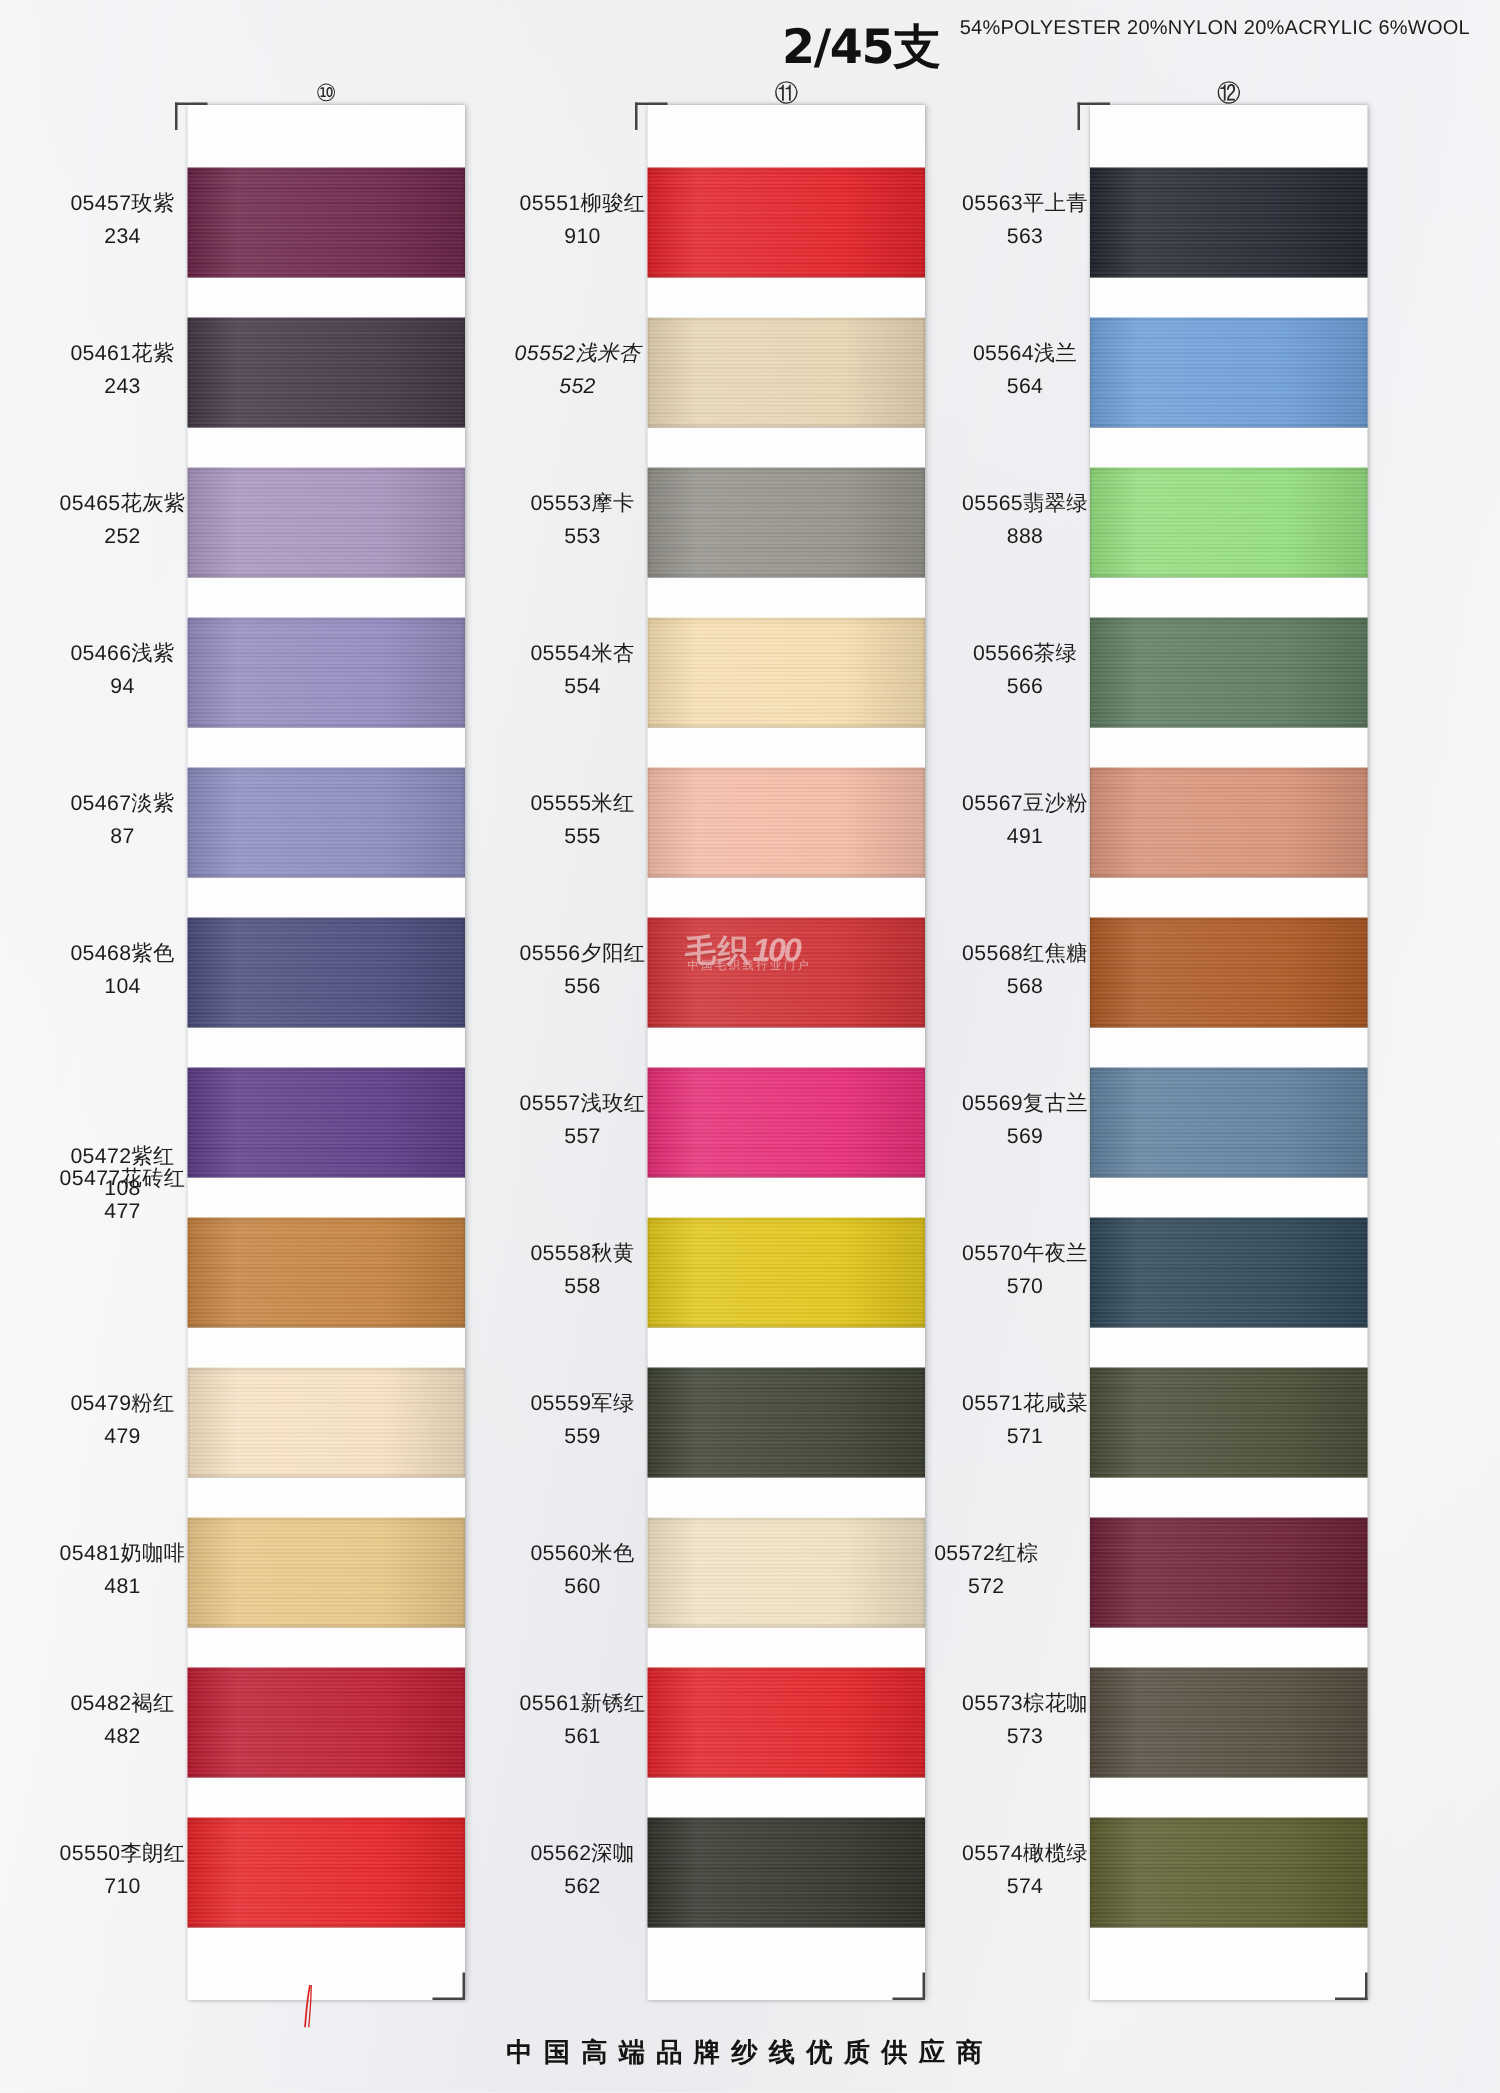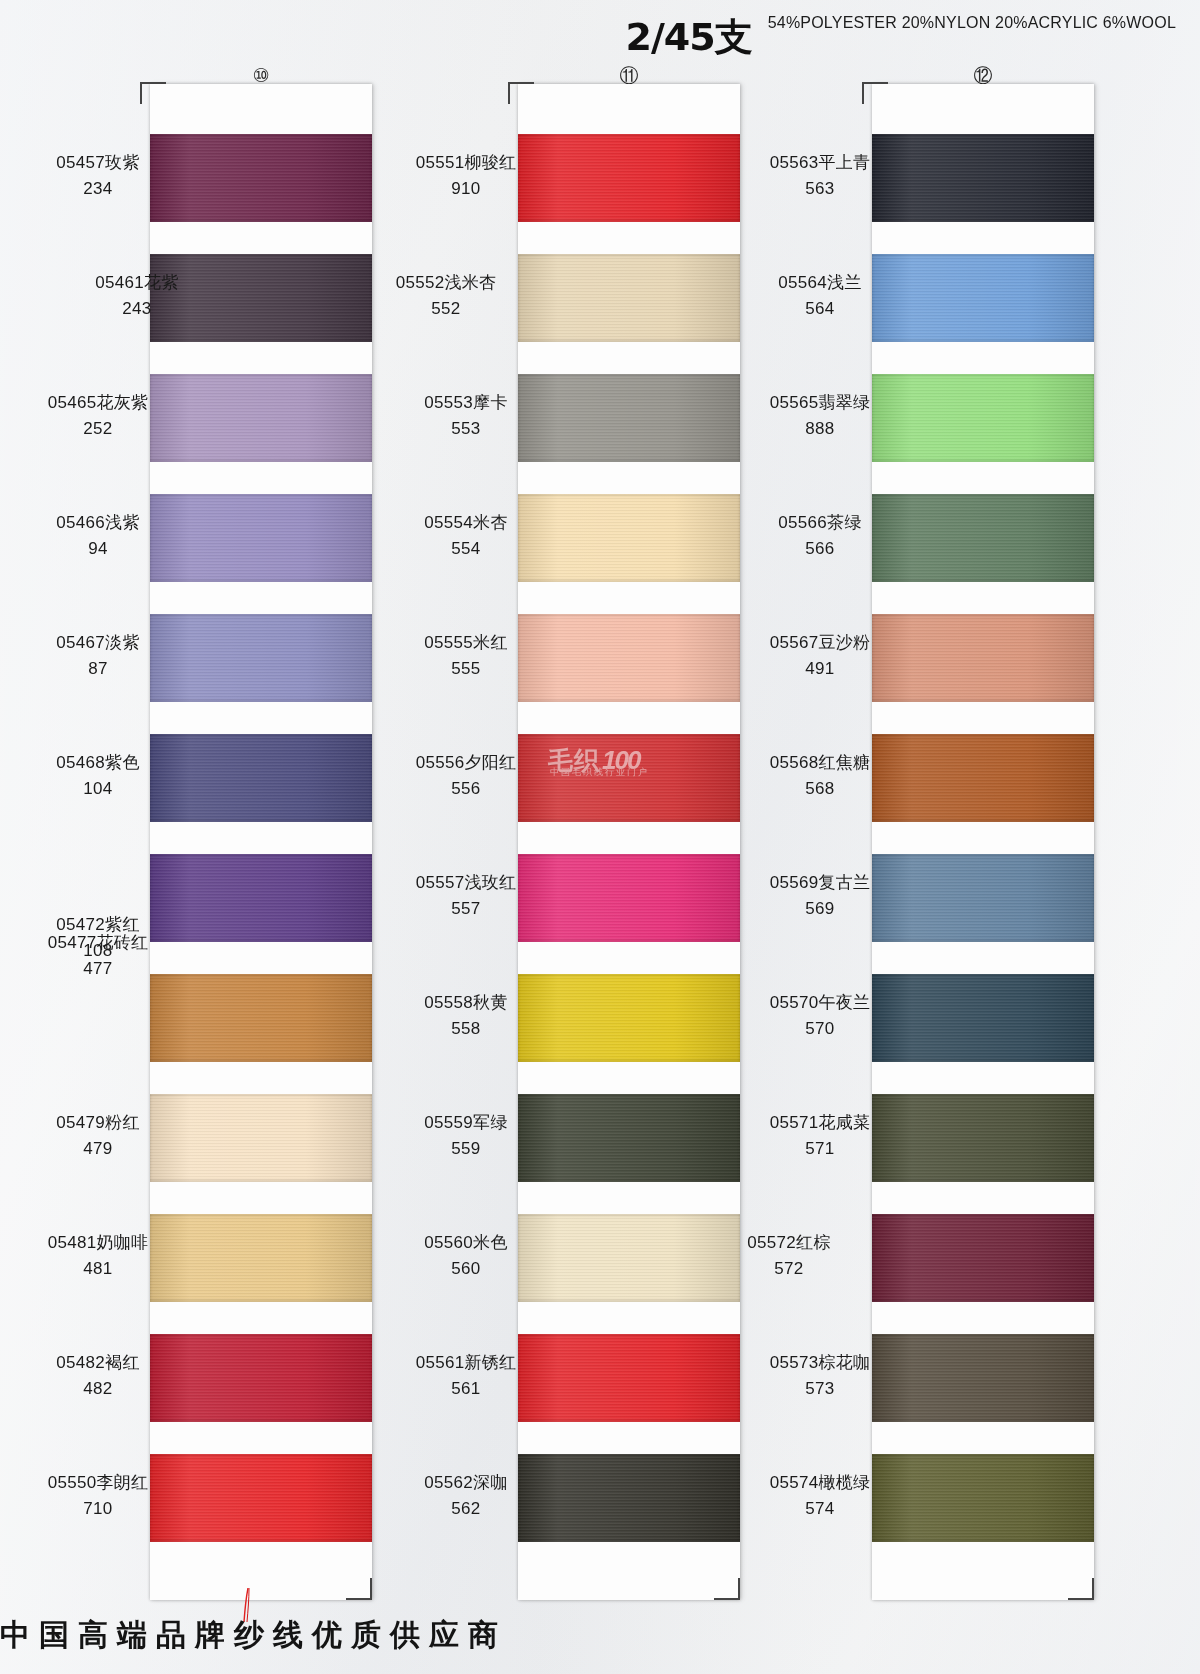--- a/index.html
+++ b/index.html
@@ -114,22 +114,22 @@
     color:#fafafa;letter-spacing:-2px;
   }
   .wm-sub{
     position:absolute;left:2px;top:31px;
     font-size:9px;color:#f0eaea;letter-spacing:2px;white-space:nowrap;
   }
 
   
   .tagline{
     position:absolute;left:0;right:0;bottom:18px;
-    text-align:left;
-    font-size:30px;font-weight:600;letter-spacing:9px;
+    text-align:center;
+    font-size:21px;font-weight:600;letter-spacing:9px;
     color:#141414;
   }
   .red-thread{
     position:absolute;left:243px;bottom:52px;
     width:10px;height:34px;
   }
 </style>
 </head>
 <body>
 
@@ -163,21 +163,21 @@
       <i class="v" style="left: 0px; top: 0px;"></i>
     </div>
     <div class="bracket" style="left: 346px; top: 1578px;">
       <i class="h" style="bottom: 0px; right: 0px;"></i>
       <i class="v" style="right: 0px; bottom: 0px;"></i>
     </div>
     <div class="label" style="left: 0px; top: 150px;">
       <span class="nm">05457玫紫</span>
       <span class="no">234</span>
     </div>
-    <div class="label" style="left: 12px; top: 270px; padding-left: 27px;">
+    <div class="label" style="left: 0px; top: 270px;">
       <span class="nm">05461花紫</span>
       <span class="no">243</span>
     </div>
     <div class="label" style="left: 0px; top: 390px; text-align: center;">
       <span class="nm">05465花灰紫</span>
       <span class="no">252</span>
     </div>
     <div class="label" style="left: 0px; top: 510px;">
       <span class="nm">05466浅紫</span>
       <span class="no">94</span>
@@ -234,21 +234,21 @@
       <i class="v" style="left: 0px; top: 0px;"></i>
     </div>
     <div class="bracket" style="left: 714px; top: 1578px;">
       <i class="h" style="bottom: 0px; right: 0px;"></i>
       <i class="v" style="right: 0px; bottom: 0px;"></i>
     </div>
     <div class="label" style="left: 368px; top: 150px;">
       <span class="nm">05551柳骏红</span>
       <span class="no">910</span>
     </div>
-    <div class="label" style="left: 348px; top: 270px;">
+    <div class="label" style="left: 364px; top: 270px; font-style: italic;">
       <span class="nm">05552浅米杏</span>
       <span class="no">552</span>
     </div>
     <div class="label" style="left: 368px; top: 390px;">
       <span class="nm">05553摩卡</span>
       <span class="no">553</span>
     </div>
     <div class="label" style="left: 368px; top: 510px;">
       <span class="nm">05554米杏</span>
       <span class="no">554</span>

